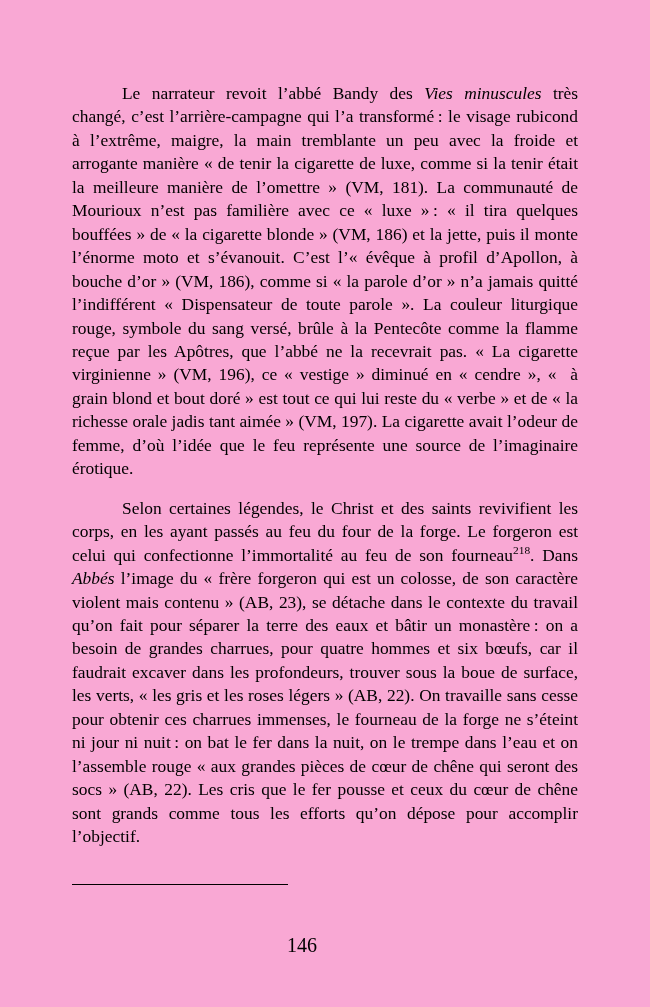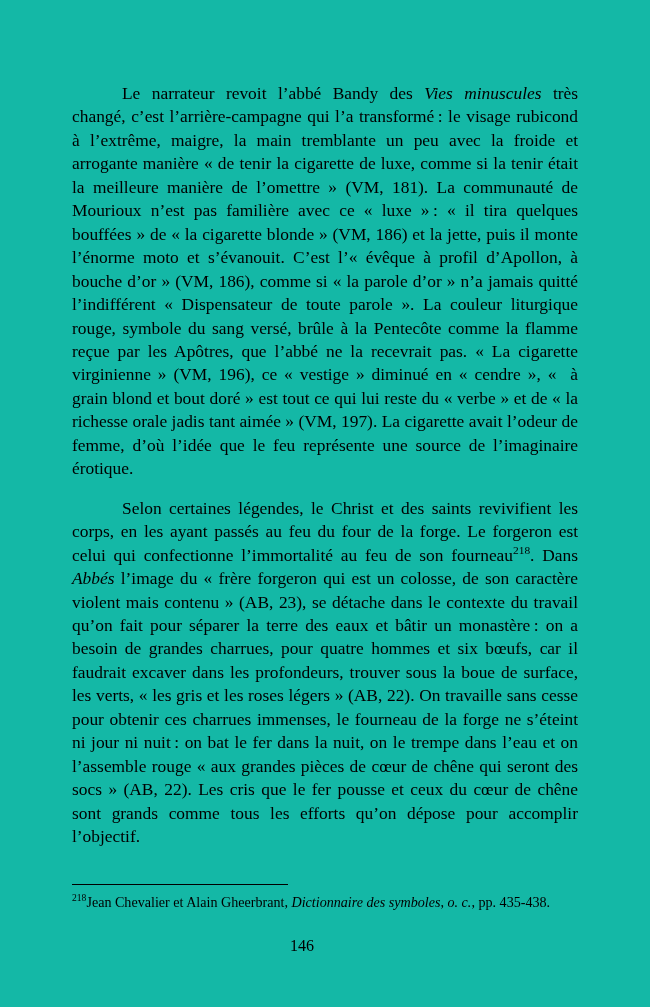--- a/index.html
+++ b/index.html
@@ -13,21 +13,21 @@
     position: relative;
     font-family: "Liberation Serif", "DejaVu Serif", serif;
     color: #000000;
     overflow: hidden;
   }
   .page {
     position: absolute;
     left: 0; top: 0;
     width: 650px;
     height: 1007px;
-    background: #14b8a6;
+    background: #f9a8d4;
   }
   .body-text {
     position: absolute;
     left: 72px;
     top: 82px;
     width: 506px;
   }
   p.para {
     margin: 0;
     font-size: 17.4px;
@@ -71,36 +71,33 @@
     font-size: 9.6px;
     vertical-align: super;
     line-height: 0;
   }
   .page-number {
     position: absolute;
     left: 0;
     top: 935px;
     width: 604px;
     text-align: center;
-    font-size: 16px;
+    font-size: 20px;
     line-height: 21px;
   }
 </style>
 </head>
 <body>
 
 <div class="page">
 
   <div class="body-text">
     <p class="para">Le narrateur revoit l’abbé Bandy des <span class="ital">Vies minuscules</span> très changé, c’est l’arrière-campagne qui l’a transformé : le visage rubicond à l’extrême, maigre, la main tremblante un peu avec la froide et arrogante manière «&nbsp;de tenir la cigarette de luxe, comme si la tenir était la meilleure manière de l’omettre&nbsp;» (VM, 181). La communauté de Mourioux n’est pas familière avec ce «&nbsp;luxe&nbsp;» : «&nbsp;il tira quelques bouffées&nbsp;» de «&nbsp;la cigarette blonde&nbsp;» (VM, 186) et la jette,  puis il monte l’énorme moto et s’évanouit. C’est l’«&nbsp;évêque à profil d’Apollon, à bouche d’or&nbsp;» (VM, 186), comme si «&nbsp;la parole d’or&nbsp;» n’a jamais quitté l’indifférent «&nbsp;Dispensateur de toute parole&nbsp;». La couleur liturgique rouge, symbole du sang versé, brûle à la Pentecôte comme la flamme reçue par les Apôtres, que l’abbé ne la recevrait pas. «&nbsp;La cigarette virginienne&nbsp;» (VM, 196), ce «&nbsp;vestige&nbsp;» diminué en «&nbsp;cendre&nbsp;», «&nbsp; à grain blond et bout doré&nbsp;» est tout ce qui lui reste du «&nbsp;verbe&nbsp;» et de «&nbsp;la richesse orale jadis tant aimée&nbsp;» (VM, 197). La cigarette avait l’odeur de femme, d’où l’idée que le feu représente une source de l’imaginaire érotique.</p>
     <p class="para">Selon certaines légendes, le Christ et des saints revivifient les corps, en les ayant passés au feu du four de la forge. Le forgeron est celui qui confectionne l’immortalité au feu de son fourneau<sup class="fn-ref">218</sup>. Dans <span class="ital">Abbés</span> l’image du «&nbsp;frère forgeron qui est un colosse, de son caractère violent mais contenu&nbsp;» (AB, 23), se détache dans le contexte du travail qu’on fait pour séparer la terre des eaux et bâtir un monastère : on a besoin de grandes charrues, pour quatre hommes et six bœufs, car il faudrait excaver dans les profondeurs, trouver sous la boue de surface, les verts, «&nbsp;les gris et les roses légers&nbsp;» (AB, 22). On travaille sans cesse pour obtenir ces charrues immenses, le fourneau de la forge ne s’éteint ni jour ni nuit : on bat le fer dans la nuit, on le trempe dans l’eau et on l’assemble rouge «&nbsp;aux grandes pièces de cœur de chêne qui seront des socs&nbsp;» (AB, 22). Les cris que le fer pousse et ceux du cœur de chêne sont grands comme tous les efforts qu’on dépose pour accomplir l’objectif.</p>
   </div>
 
   <div class="footnote-area">
     <div class="fn-rule"></div>
-    <p class="fn-text">
-      <sup class="fn-num">218</sup><span>Jean Chevalier et Alain Gheerbrant, <span class="ital">Dictionnaire des symboles</span>, <span class="ital">o. c.</span>, pp. 435-438.</span>
-    </p>
   </div>
 
   <div class="page-number">146</div>
 
 </div>
 
 </body></html>

